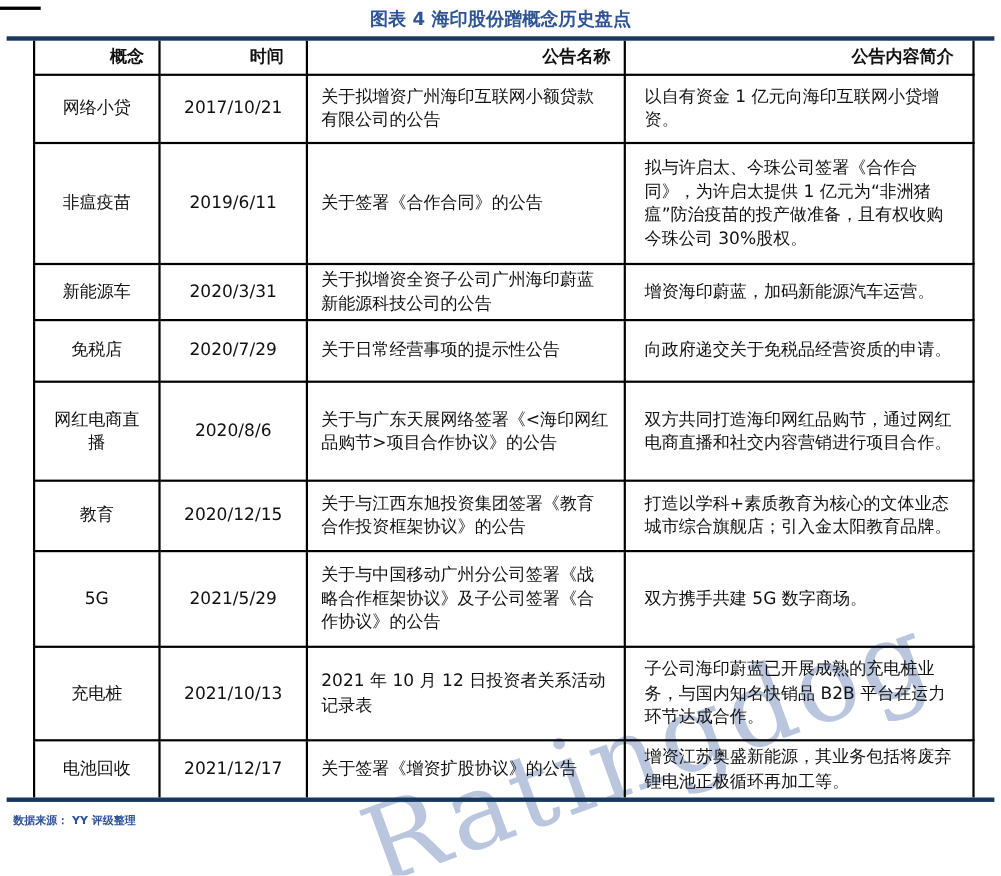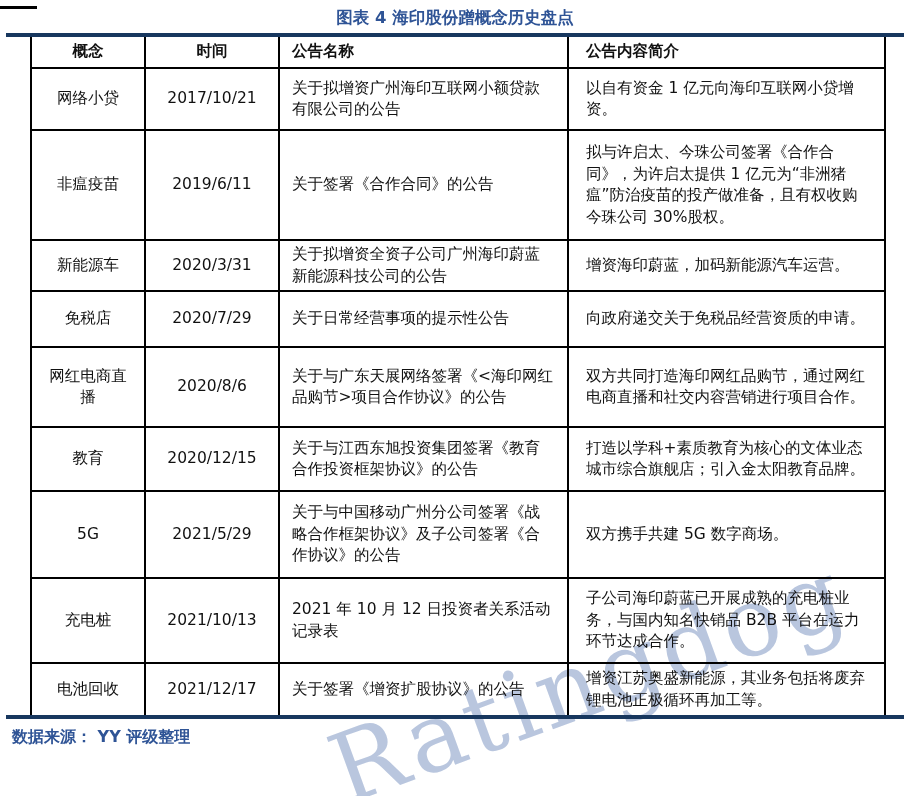--- a/index.html
+++ b/index.html
@@ -62,32 +62,32 @@
     background: transparent;
   }
   table.announcements td {
     border: 2px solid #000000;
     font-size: 15.5px;
     line-height: 21.5px;
     vertical-align: middle;
     background: transparent;
     word-break: break-word;
   }
-  tr.header-row td { font-weight: bold; }
+  tr.header-row td { font-weight: bold; text-align: right; }
   tr.header-row { height: 31px; }
   td.col-concept { text-align: center; padding: 3px 13px; }
   td.col-date { text-align: center; padding: 3px 20px; }
   td.col-announcement { text-align: left; padding: 3px 12px; }
   td.col-summary { text-align: left; padding: 3px 17px; }
   table.announcements tr:first-child td { border-top: none; }
   table.announcements tr:last-child td { border-bottom: none; }
 
   .source-note {
     margin: 7px 0 4px 12px;
-    font-size: 16px;
+    font-size: 10px;
     font-weight: 600;
     color: #2F5496;
     line-height: 22px;
   }
 </style>
 </head>
 <body>
 
 <div class="page">
 
@@ -136,21 +136,21 @@
           <td class="col-summary">增资海印蔚蓝，加码新能源汽车运营。</td>
         </tr>
 
         <tr style="height:56px">
           <td class="col-concept">免税店</td>
           <td class="col-date">2020/7/29</td>
           <td class="col-announcement">关于日常经营事项的提示性公告</td>
           <td class="col-summary">向政府递交关于免税品经营资质的申请。</td>
         </tr>
 
-        <tr style="height:80px">
+        <tr style="height:90px">
           <td class="col-concept">网红电商直播</td>
           <td class="col-date">2020/8/6</td>
           <td class="col-announcement">关于与广东天展网络签署《&lt;海印网红品购节&gt;项目合作协议》的公告</td>
           <td class="col-summary">双方共同打造海印网红品购节，通过网红电商直播和社交内容营销进行项目合作。</td>
         </tr>
 
         <tr style="height:64px">
           <td class="col-concept">教育</td>
           <td class="col-date">2020/12/15</td>
           <td class="col-announcement">关于与江西东旭投资集团签署《教育合作投资框架协议》的公告</td>

